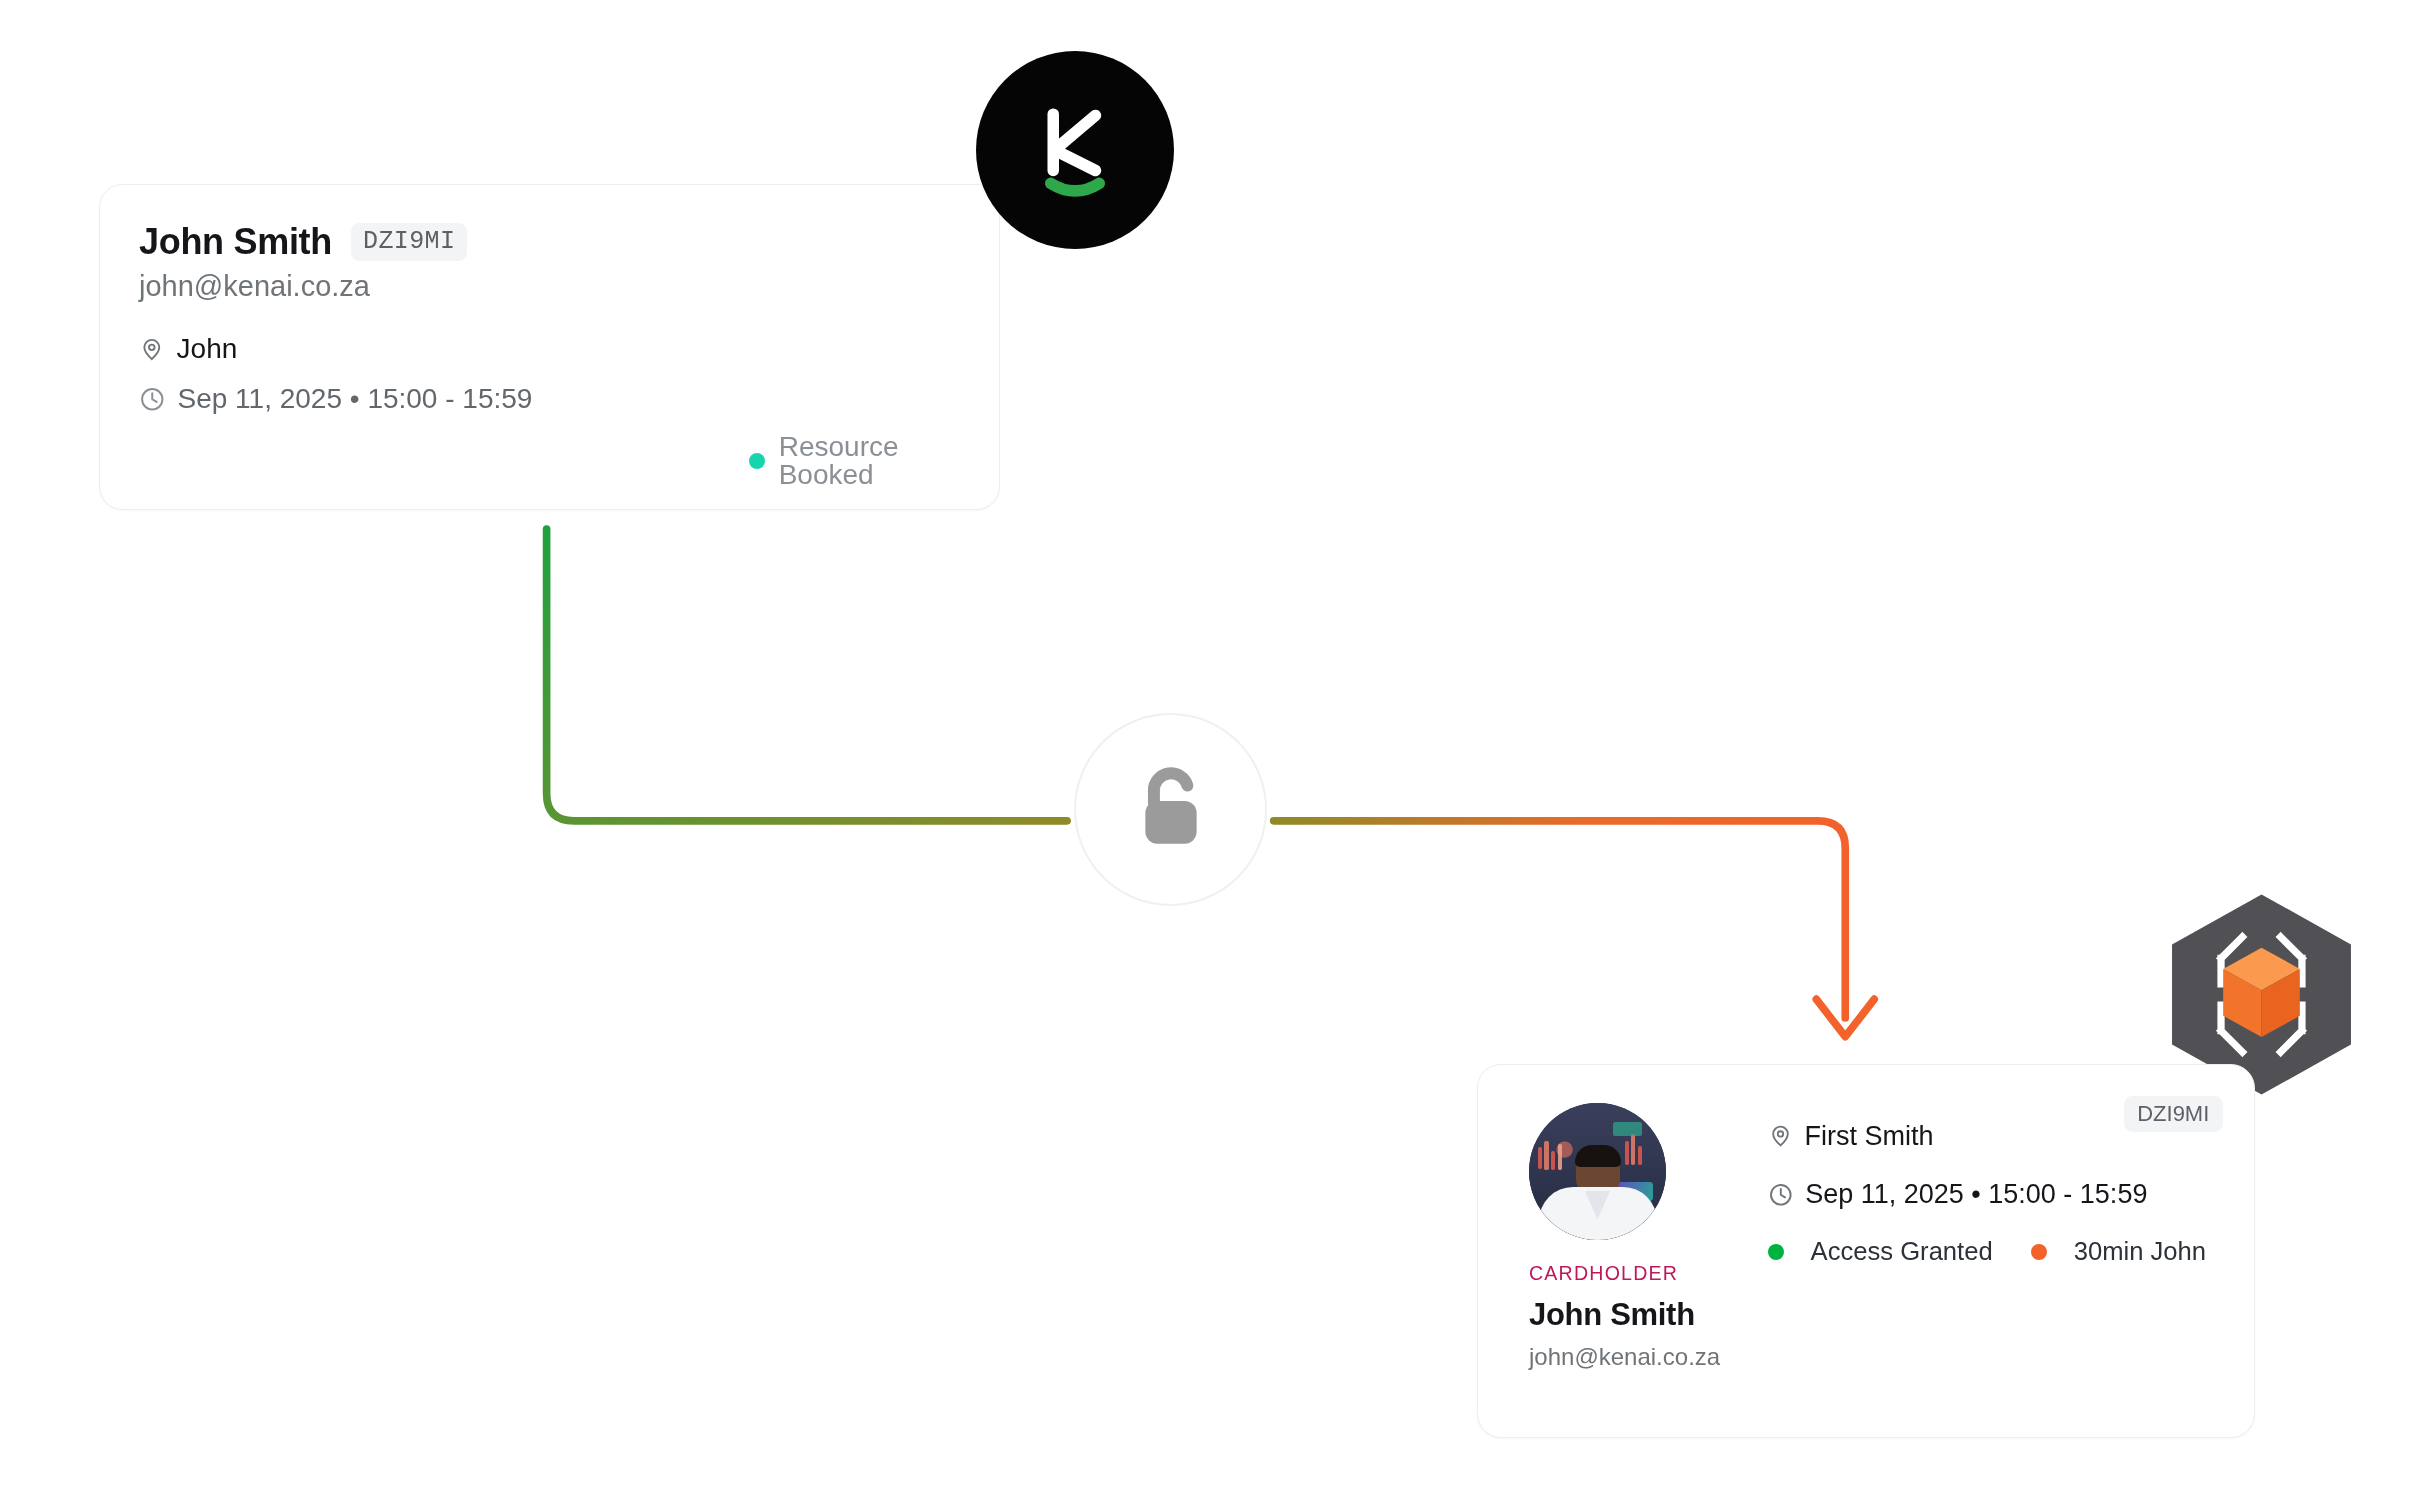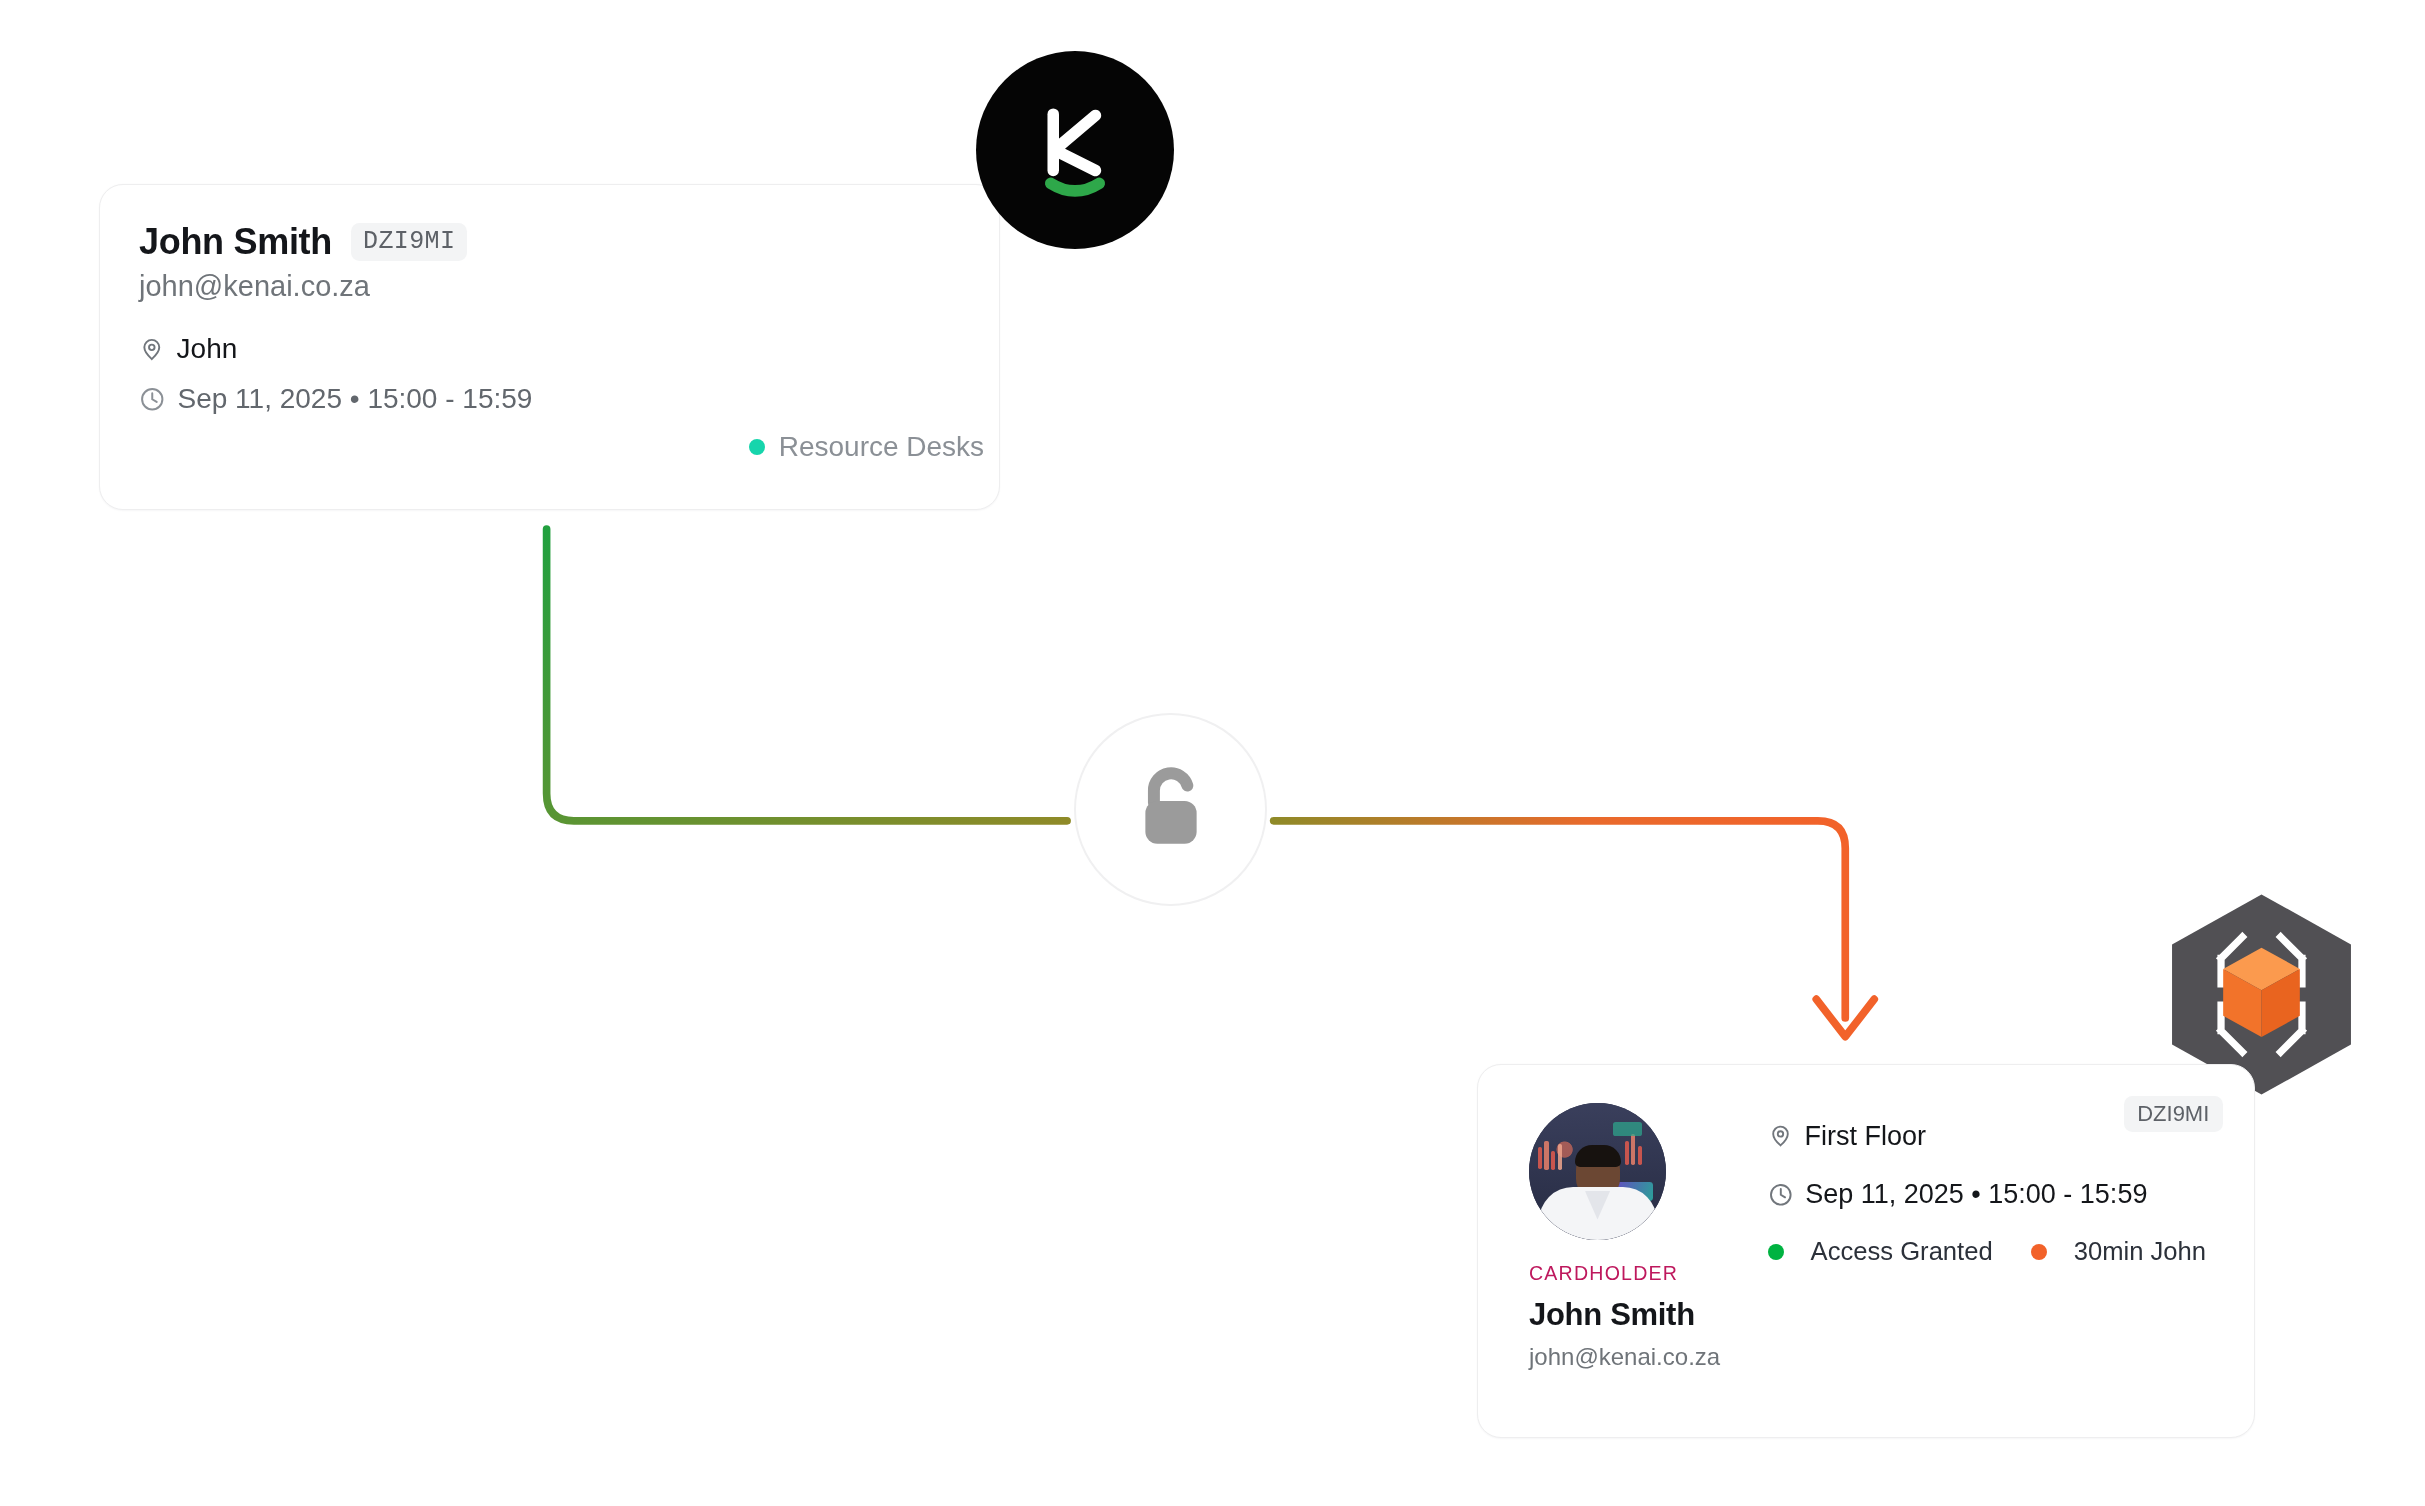--- a/index.html
+++ b/index.html
@@ -134,21 +134,21 @@
             <circle cx="12" cy="12" r="9.2"></circle>
               <path d="M12 6.6V12l4 2.4" stroke-linecap="round"></path>
           </svg>
           <span class="txt meta-soft">Sep 11, 2025 • 15:00 - 15:59</span>
         </div>
       </div>
     </div>
 
     <div class="status-inline">
       <span class="dot" id="dot-booking" style="background: rgb(22, 213, 172);"></span>
-      <span class="lbl">Resource Desks</span>
+      <span class="lbl">Resource Booked</span>
     </div>
   </div>
 
   <div id="kenai-logo">
     <svg width="128" height="128" viewBox="0 0 100 100">
       <path d="M33 22 L33 66" stroke="#ffffff" stroke-width="9" stroke-linecap="round" fill="none"></path>
       <path d="M66 23 L34 50 L66 66" stroke="#ffffff" stroke-width="9" stroke-linecap="round" stroke-linejoin="round" fill="none"></path>
       <path d="M31 76 Q50 88 69 76" stroke="#2ea84a" stroke-width="9" stroke-linecap="round" fill="none"></path>
     </svg>
   </div>
@@ -198,21 +198,21 @@
         <div class="c2-name">John Smith</div>
         <div class="c2-email">john@kenai.co.za</div>
       </div>
 
       <div class="c2-right">
         <div class="meta-row">
           <svg class="ico" width="25" height="28" viewBox="0 0 24 24" fill="none" stroke="#71767c" stroke-width="1.8">
             <path d="M12 21s7-6.2 7-11a7 7 0 1 0-14 0c0 4.8 7 11 7 11z"></path>
               <circle cx="12" cy="10" r="2.6"></circle>
           </svg>
-          <span class="txt meta-strong">First Floor</span>
+          <span class="txt meta-strong">First Smith</span>
         </div>
         <div class="meta-row">
           <svg class="ico" width="25.6" height="25.6" viewBox="0 0 24 24" fill="none" stroke="#71767c" stroke-width="1.8">
             <circle cx="12" cy="12" r="9.2"></circle>
               <path d="M12 6.6V12l4 2.4" stroke-linecap="round"></path>
           </svg>
           <span class="txt meta-strong">Sep 11, 2025 • 15:00 - 15:59</span>
         </div>
         <div class="c2-status">
           <span class="st">

